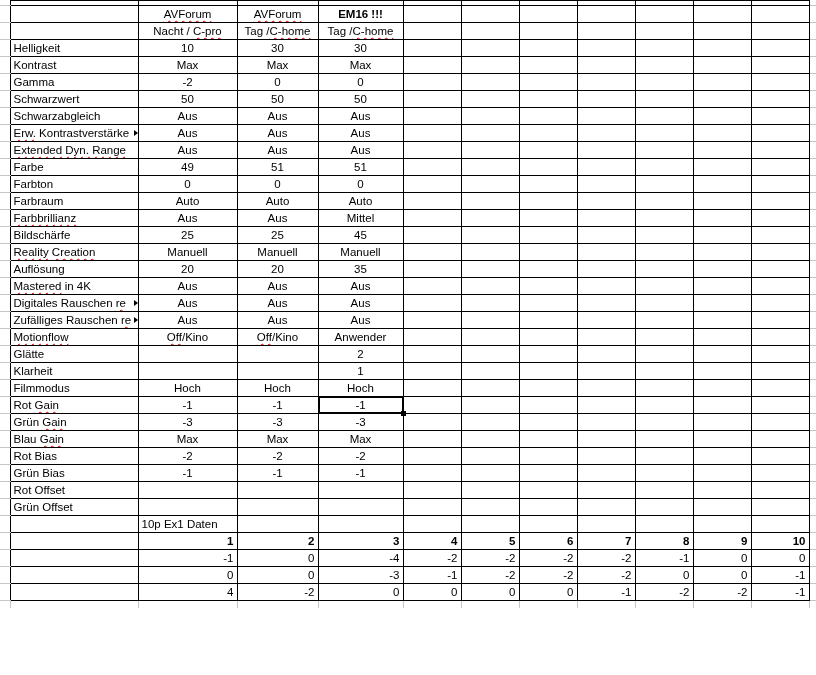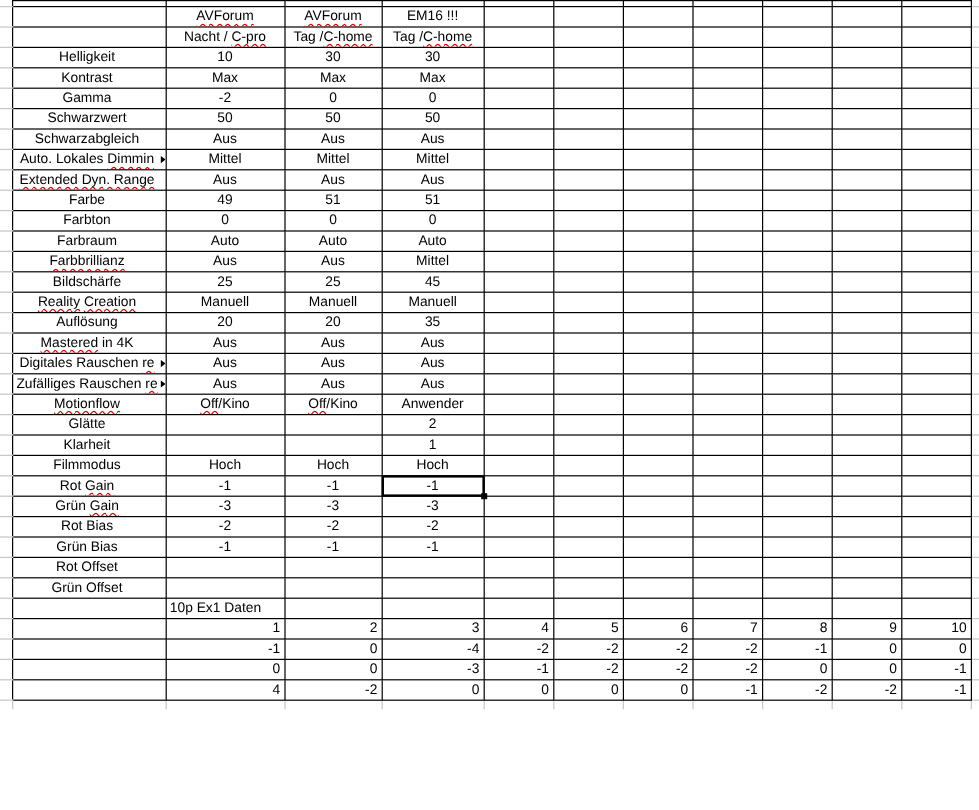--- a/index.html
+++ b/index.html
@@ -17,22 +17,22 @@
   table{border-collapse:collapse;table-layout:fixed;width:816px;}
   td{
     box-sizing:border-box;padding:0;height:17px;
     overflow:hidden;white-space:nowrap;vertical-align:middle;
     font-size:11.5px;
   }
   td.b{border:1px solid var(--black);}
   .l{text-align:left;padding:0 3px;}
   .c{text-align:center;}
   .r{text-align:right;padding:0 3px;}
-  .bold{font-weight:400;}
-  .label{position:relative;padding-right:6px;text-align:center;}
+  .bold{font-weight:700;}
+  .label{position:relative;padding-right:6px;}
   .gs-h{border:none;border-bottom:1px solid var(--gray);}
   .gs-v{border:none;border-right:1px solid var(--gray);}
   tr.h-top td{height:5px;}
   tr.h-bottom td{height:7px;}
   .sq{
     text-decoration-line:underline;
     text-decoration-style:wavy;
     text-decoration-color:var(--squiggle);
     text-decoration-thickness:1px;
     text-underline-offset:2px;
@@ -189,24 +189,24 @@
         <td class="b"></td>
         <td class="b"></td>
         <td class="b"></td>
         <td class="b"></td>
         <td class="b"></td>
         <td class="b"></td>
         <td class="gs-h"></td>
       </tr>
       <tr>
         <td class="gs-h"></td>
-        <td class="b l label">Auto. Lokales <span class="sq">Dimmin</span><span class="arrow"></span></td>
-        <td class="b c">Mittel</td>
-        <td class="b c">Mittel</td>
-        <td class="b c">Mittel</td>
+        <td class="b l label"><span class="sq">Erw.</span> Kontrastverstärke<span class="arrow"></span></td>
+        <td class="b c">Aus</td>
+        <td class="b c">Aus</td>
+        <td class="b c">Aus</td>
         <td class="b"></td>
         <td class="b"></td>
         <td class="b"></td>
         <td class="b"></td>
         <td class="b"></td>
         <td class="b"></td>
         <td class="b"></td>
         <td class="gs-h"></td>
       </tr>
       <tr>
@@ -448,20 +448,35 @@
         <td class="b"></td>
         <td class="b"></td>
         <td class="gs-h"></td>
       </tr>
       <tr>
         <td class="gs-h"></td>
         <td class="b l label">Grün <span class="sq">Gain</span></td>
         <td class="b c">-3</td>
         <td class="b c">-3</td>
         <td class="b c">-3</td>
+        <td class="b"></td>
+        <td class="b"></td>
+        <td class="b"></td>
+        <td class="b"></td>
+        <td class="b"></td>
+        <td class="b"></td>
+        <td class="b"></td>
+        <td class="gs-h"></td>
+      </tr>
+      <tr>
+        <td class="gs-h"></td>
+        <td class="b l label">Blau <span class="sq">Gain</span></td>
+        <td class="b c">Max</td>
+        <td class="b c">Max</td>
+        <td class="b c">Max</td>
         <td class="b"></td>
         <td class="b"></td>
         <td class="b"></td>
         <td class="b"></td>
         <td class="b"></td>
         <td class="b"></td>
         <td class="b"></td>
         <td class="gs-h"></td>
       </tr>
       <tr>

